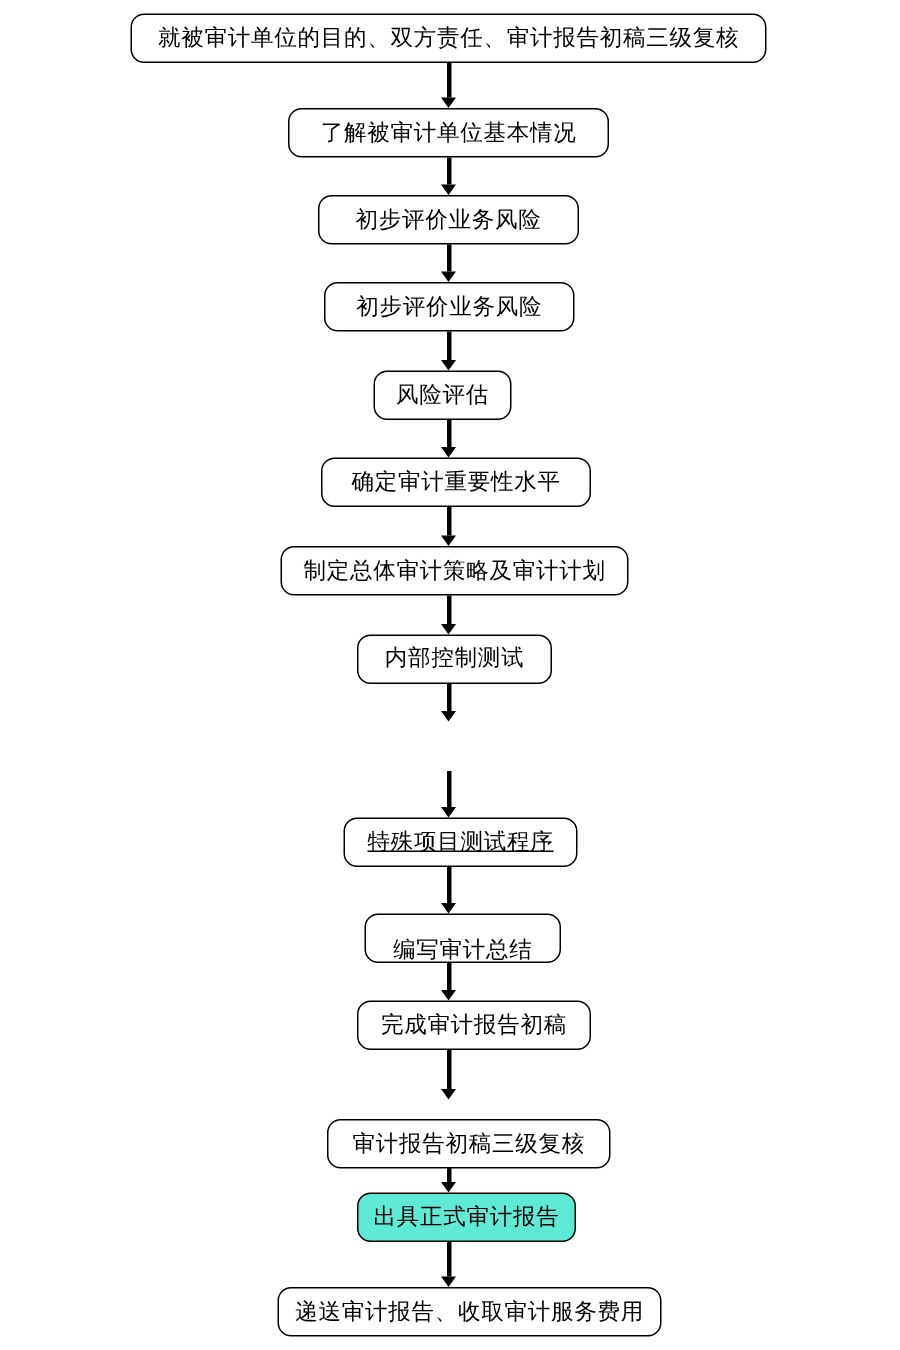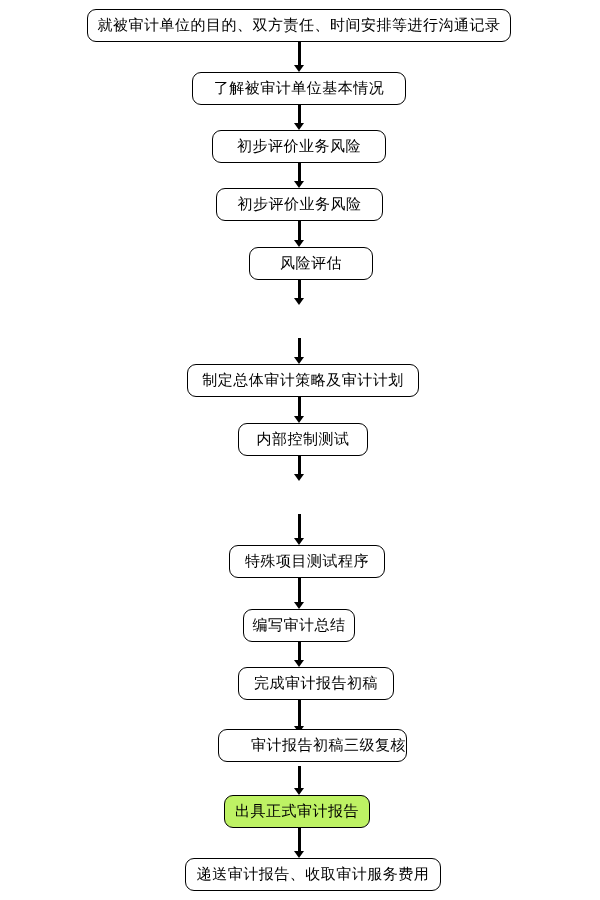--- a/index.html
+++ b/index.html
@@ -111,51 +111,54 @@
     </div>
     <div class="connector" style="left: 299px; top: 766px;">
       <div class="shaft" style="height: 22px; background: rgb(0, 0, 0);"></div>
       <div class="head" style="top: 22px; border-top-color: rgb(0, 0, 0);"></div>
     </div>
     <div class="connector" style="left: 299px; top: 828px;">
       <div class="shaft" style="height: 23px; background: rgb(0, 0, 0);"></div>
       <div class="head" style="top: 23px; border-top-color: rgb(0, 0, 0);"></div>
     </div>
     <div class="node" style="left: 87px; top: 9px; width: 424px; height: 33px; border-color: rgb(0, 0, 0); background: rgb(255, 255, 255);">
-      <span>就被审计单位的目的、双方责任、时间安排等进行沟通记录</span>
+      <span>就被审计单位的目的、双方责任、审计报告初稿三级复核</span>
     </div>
     <div class="node" style="left: 212px; top: 130px; width: 174px; height: 33px; border-color: rgb(0, 0, 0); background: rgb(255, 255, 255);">
       <span>初步评价业务风险</span>
     </div>
     <div class="node" style="left: 192px; top: 72px; width: 214px; height: 33px; border-color: rgb(0, 0, 0); background: rgb(255, 255, 255);">
       <span>了解被审计单位基本情况</span>
     </div>
     <div class="node" style="left: 216px; top: 188px; width: 167px; height: 33px; border-color: rgb(0, 0, 0); background: rgb(255, 255, 255);">
       <span>初步评价业务风险</span>
     </div>
-    <div class="node" style="left: 249px; top: 247px; width: 124px; height: 33px; border-color: rgb(0, 0, 0); background: rgb(255, 255, 255); text-align: right;">
+    <div class="node" style="left: 249px; top: 247px; width: 92px; height: 33px; border-color: rgb(0, 0, 0); background: rgb(255, 255, 255); text-align: right;">
       <span>风险评估</span>
+    </div>
+    <div class="node" style="left: 214px; top: 305px; width: 180px; height: 33px; border-color: rgb(0, 0, 0); background: rgb(255, 255, 255);">
+      <span>确定审计重要性水平</span>
     </div>
     <div class="node" style="left: 187px; top: 364px; width: 232px; height: 33px; border-color: rgb(0, 0, 0); background: rgb(255, 255, 255);">
       <span>制定总体审计策略及审计计划</span>
     </div>
     <div class="node" style="left: 238px; top: 423px; width: 130px; height: 33px; border-color: rgb(0, 0, 0); background: rgb(255, 255, 255); font-family: Liberation Serif, serif;">
       <span>内部控制测试</span>
     </div>
-    <div class="node" style="left: 229px; top: 545px; width: 156px; height: 33px; border-color: rgb(0, 0, 0); background: rgb(255, 255, 255);">
+    <div class="node" style="left: 229px; top: 545px; width: 156px; height: 33px; border-color: rgb(0, 0, 0); background: rgb(255, 255, 255); text-decoration: underline;">
       <span>特殊项目测试程序</span>
     </div>
-    <div class="node" style="left: 243px; top: 609px; width: 112px; height: 33px; border-color: rgb(0, 0, 0); background: rgb(255, 255, 255);">
+    <div class="node" style="left: 243px; top: 609px; width: 131px; height: 33px; border-color: rgb(0, 0, 0); background: rgb(255, 255, 255); align-items: flex-end;">
       <span>编写审计总结</span>
     </div>
     <div class="node" style="left: 238px; top: 667px; width: 156px; height: 33px; border-color: rgb(0, 0, 0); background: rgb(255, 255, 255); text-align: center;">
       <span>完成审计报告初稿</span>
     </div>
-    <div class="node" style="left: 218px; top: 729px; width: 189px; height: 33px; border-color: rgb(0, 0, 0); background: rgb(255, 255, 255); justify-content: flex-end;">
+    <div class="node" style="left: 218px; top: 746px; width: 189px; height: 33px; border-color: rgb(0, 0, 0); background: rgb(255, 255, 255);">
       <span>审计报告初稿三级复核</span>
     </div>
-    <div class="node" style="left: 224px; top: 795px; width: 146px; height: 33px; border-color: rgb(0, 0, 0); background: #bef264; justify-content: center;">
+    <div class="node" style="left: 238px; top: 795px; width: 146px; height: 33px; border-color: rgb(0, 0, 0); background: #5eead4; justify-content: center;">
       <span>出具正式审计报告</span>
     </div>
     <div class="node" style="left: 185px; top: 858px; width: 256px; height: 33px; border-color: rgb(0, 0, 0); background: rgb(255, 255, 255);">
       <span>递送审计报告、收取审计服务费用</span>
     </div>
   </div>
 
 </body></html>

